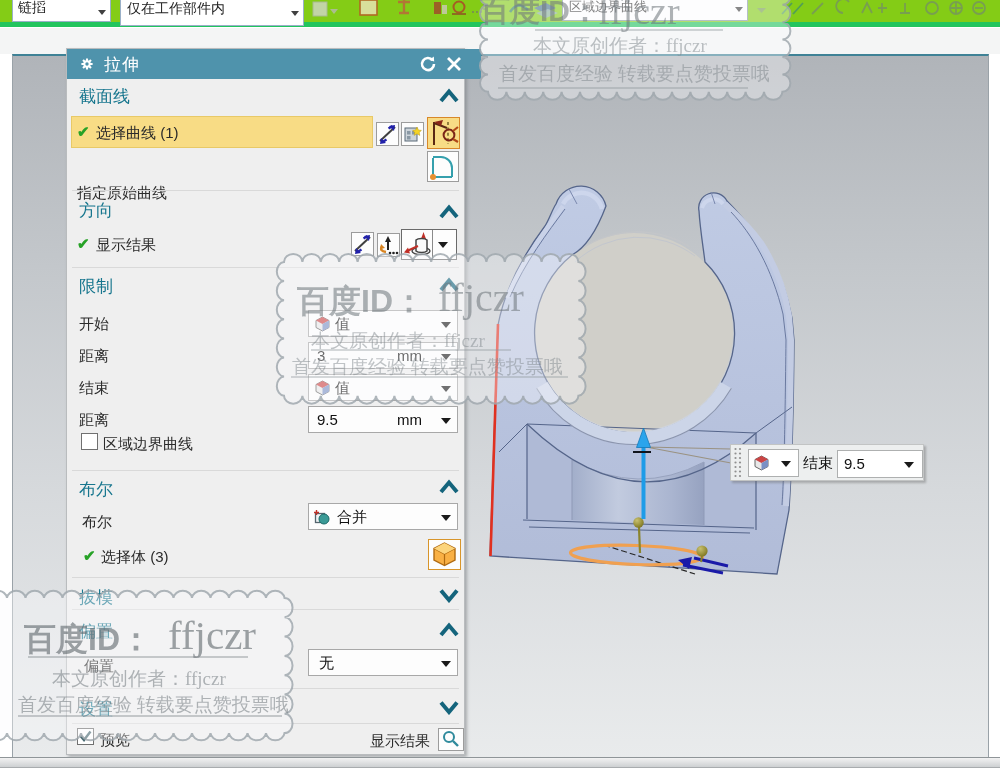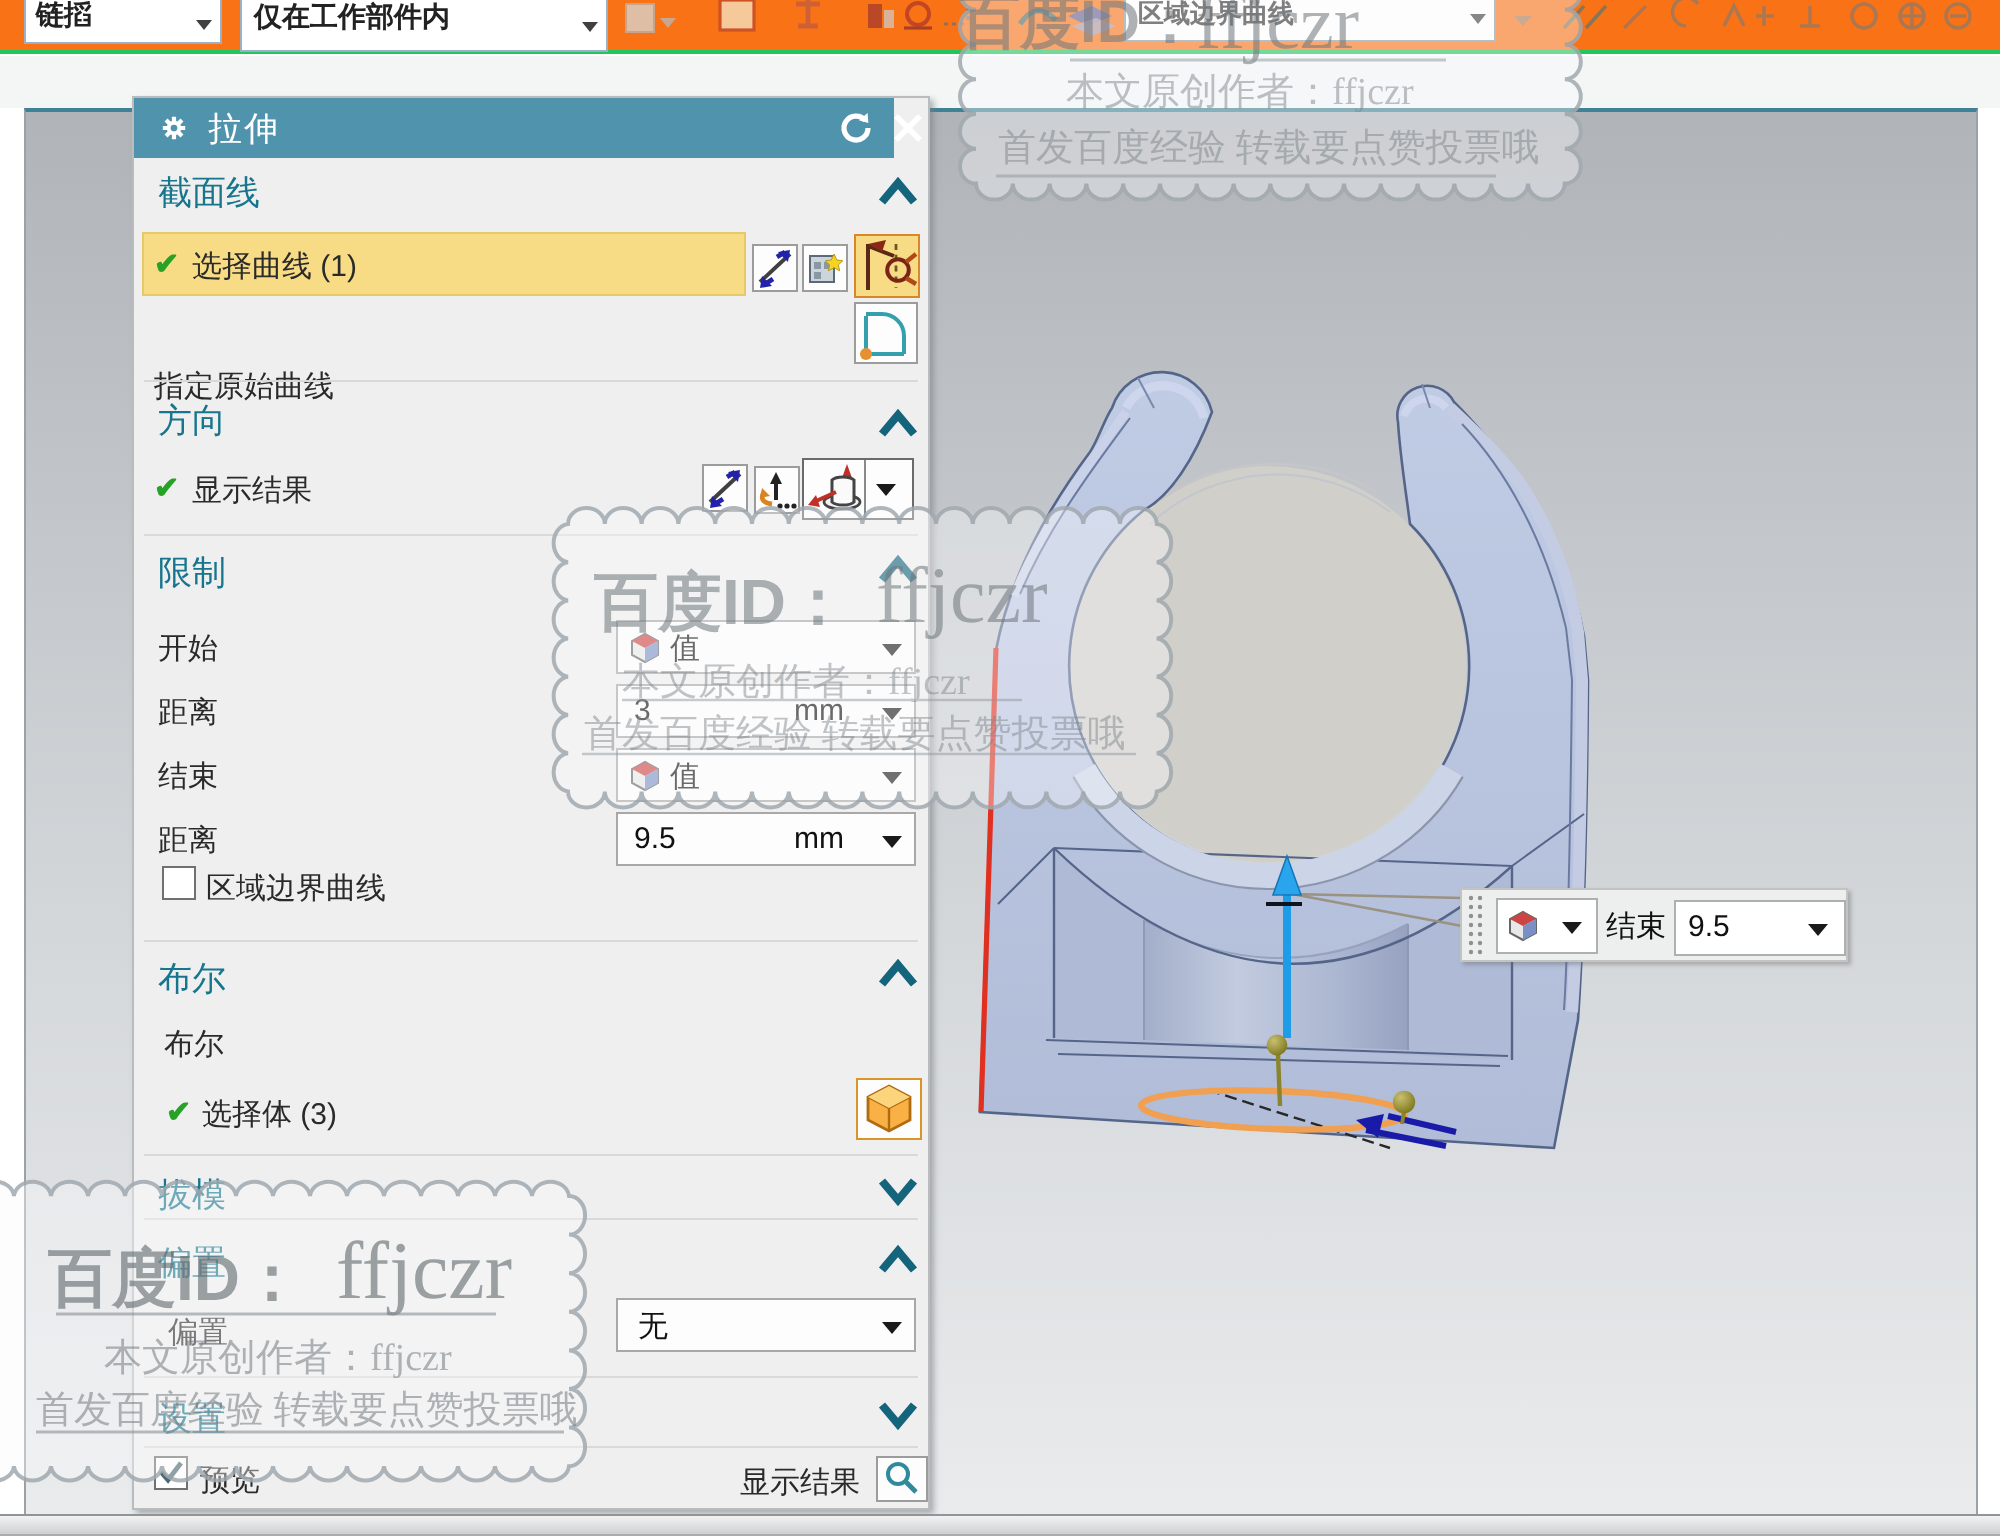--- a/index.html
+++ b/index.html
@@ -1,35 +1,35 @@
 <!DOCTYPE html>
 <html><head>
 <meta charset="utf-8">
 <style>
   * { margin:0; padding:0; box-sizing:border-box; }
   html,body { width:1000px; height:768px; overflow:hidden; background:#fff;
     font-family:"Liberation Sans", sans-serif; }
   .abs { position:absolute; }
   #stage { position:absolute; left:0; top:0; width:1000px; height:768px; }
   
-  #toolbar { left:0; top:0; width:1000px; height:27px; background:#f97316; border-bottom:2px solid #22c55e;font-weight:bold; }
+  #toolbar { left:0; top:0; width:1000px; height:27px; background:#84cc16; border-bottom:5px solid #22c55e; }
   .combo { position:absolute; background:#fff; border:1px solid #9ab0c8; overflow:hidden; }
   .combo .da { position:absolute; right:4px; width:0; height:0; border-left:4px solid transparent; border-right:4px solid transparent; border-top:5px solid #404040; }
   #gapstrip { left:0; top:28px; width:1000px; height:26px; background:#f4f5f5; }
   
   #viewport { left:12px; top:54px; width:977px; height:703px;
     background:linear-gradient(180deg,#b0b4b9 0%, #c3c7cb 30%, #d6d9dc 62%, #e9ebec 100%);
     border-top:2px solid #3f8296; border-left:1px solid #9aa2a8; border-right:1px solid #9aa2a8; }
   
   #statusbar { left:0; top:757px; width:1000px; height:11px;
     background:linear-gradient(180deg,#f2f2f2,#cdd0d2); border-top:1px solid #8f9598; border-bottom:1px solid #a8acae; }
   
   #dialog { left:66px; top:48px; width:399px; height:707px; background:#efefef;
     border:1px solid #b9bcbe; box-shadow:2px 2px 3px rgba(120,124,128,.55); }
-  #dlgtitle { position:absolute; left:0; top:0; width:380px; height:30px; background:#4f93ac; }
+  #dlgtitle { position:absolute; left:0; top:0; width:414px; height:30px; background:#4f93ac; }
   #dlgtitle .t { position:absolute; left:37px; top:4px; color:#fff; font-size:17px; letter-spacing:1px; }
   .sechdr { position:absolute; left:12px; color:#17768e; font-size:17px; }
   .lbl { position:absolute; color:#2a2a2a; font-size:15px;text-align:right; }
   .sep { position:absolute; left:5px; width:387px; border-top:1px solid #d9d9d9; }
   .chev { position:absolute; left:372px; width:20px; height:15px; }
   .ibtn { position:absolute; background:#fdfdfd; border:1px solid #9c9c9c; }
   .field { position:absolute; left:241px; width:150px; height:27px; background:#fdfdfd; border:1px solid #a8a8a8; font-size:15px; color:#111; }
   .field .da { position:absolute; right:6px; top:11px; width:0; height:0; border-left:5px solid transparent; border-right:5px solid transparent; border-top:6px solid #1a1a1a; }
   .ck { position:absolute; width:17px; height:17px; background:#fff; border:1px solid #707070; }
   .green { color:#27a227; font-size:15px; font-weight:bold; }
@@ -333,20 +333,29 @@
       <span class="da"></span>
     </div>
     <div class="ck" style="left:14px;top:384px;"></div>
     <span class="lbl" style="left:36px;top:386px;">区域边界曲线</span>
     <div class="sep" style="top:421px;"></div>
     <div class="sechdr" style="top:429px;">布尔</div>
     <svg class="chev" style="top:430px" viewBox="0 0 20 15">
         <path d="M2 13 L10 3.5 L18 13" fill="none" stroke="#14647c" stroke-width="4"></path>
       </svg>
     <span class="lbl" style="left:15px;top:464px;">布尔</span>
+    <div class="field" style="top:454px;">
+      <svg width="18" height="18" viewBox="0 0 18 18" style="position:absolute;left:4px;top:4px">
+          <rect x="2.5" y="5.5" width="9" height="9" fill="#eef2f4" stroke="#55656e" stroke-width="1.3"></rect>
+          <circle cx="11" cy="11" r="5" fill="#3a9a96" stroke="#1a6a68"></circle>
+          <path d="M2 2 v5 M-0.5 4.5 h5" stroke="#c03028" stroke-width="1.4" transform="translate(1.5,0)"></path>
+        </svg>
+      <span style="position:absolute;left:28px;top:4px;">合并</span>
+      <span class="da"></span>
+    </div>
     <span class="green" style="position:absolute;left:16px;top:498px;">✔</span>
     <span class="lbl" style="left:34px;top:499px;">选择体 (3)</span>
     <div class="ibtn" style="left:361px;top:490px;width:33px;height:31px;border-color:#d8952a;">
       <svg width="31" height="29" viewBox="0 0 31 29">
           <path d="M15.5 3 L26 8.5 V20 L15.5 25.5 L5 20 V8.5 Z" fill="#f9b044" stroke="#b06a10" stroke-width="1.4"></path>
           <path d="M5 8.5 L15.5 14 L26 8.5" fill="none" stroke="#b06a10" stroke-width="1.2"></path>
           <path d="M15.5 14 V25.5" stroke="#b06a10" stroke-width="1.2"></path>
           <path d="M5 8.5 L15.5 3 L26 8.5 L15.5 14 Z" fill="#fcd47c"></path>
         </svg>
     </div>

